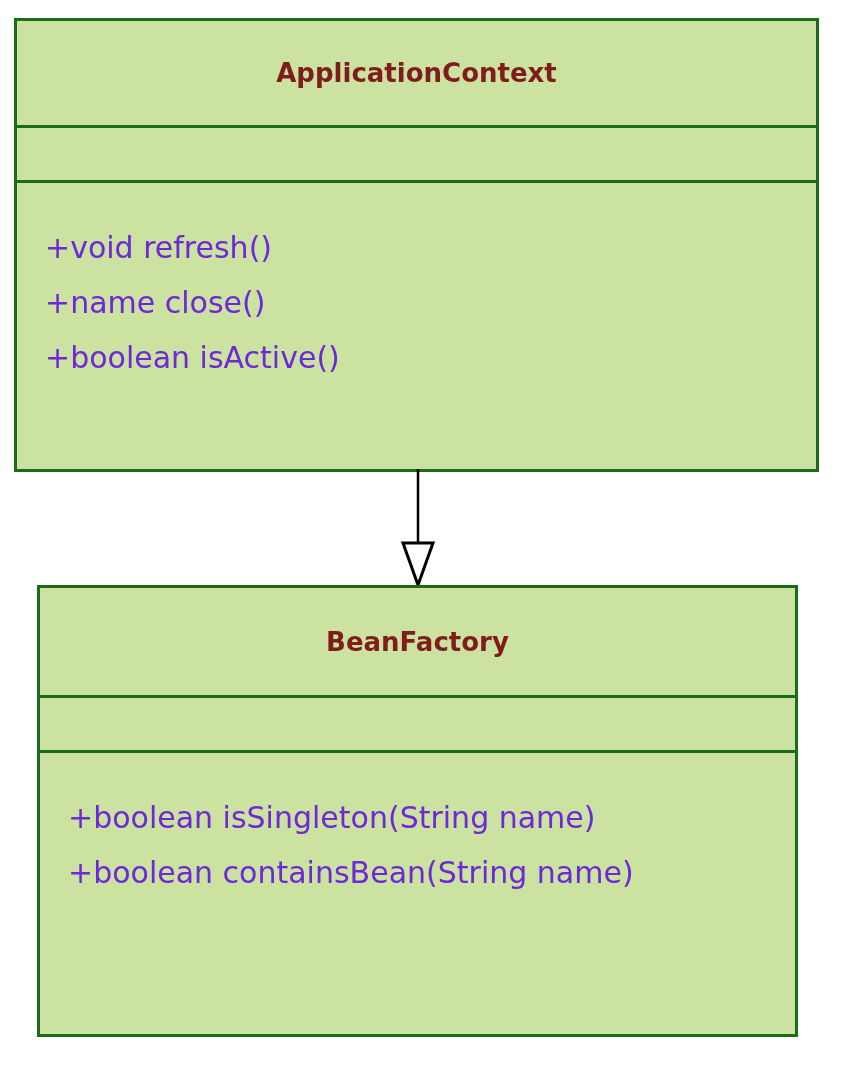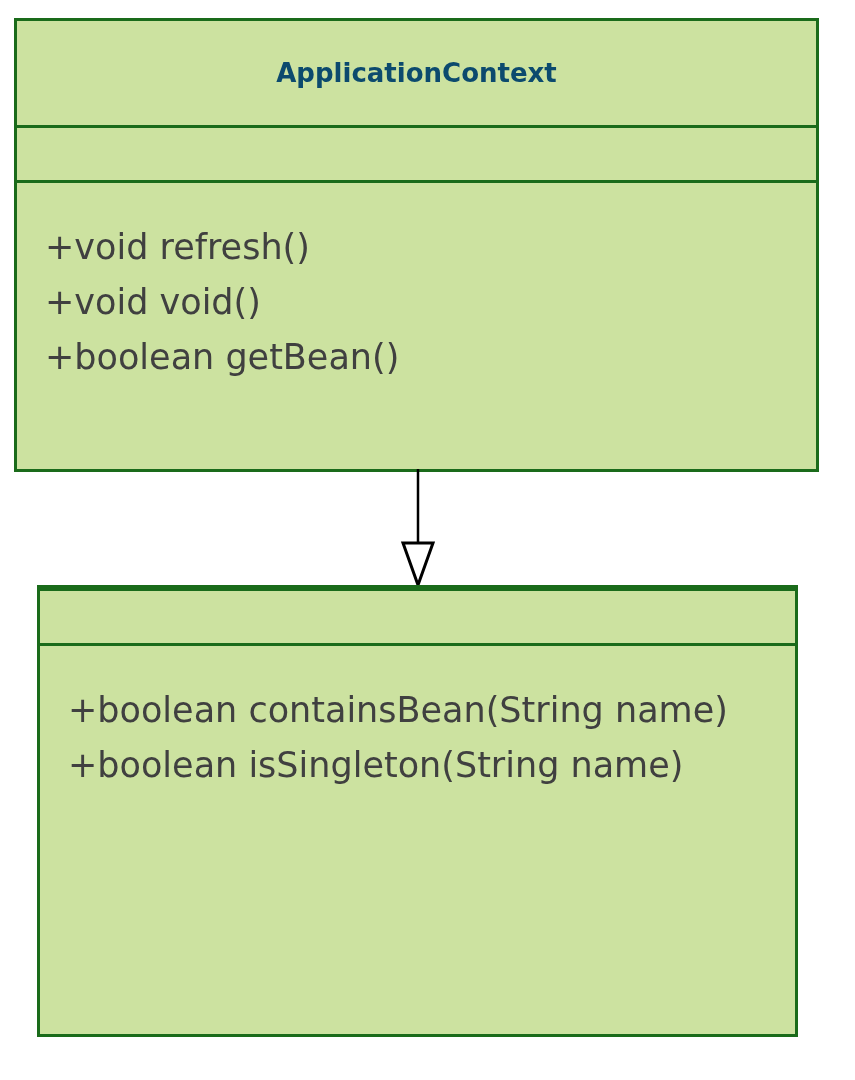--- a/index.html
+++ b/index.html
@@ -70,31 +70,31 @@
   #class-bean-factory       .uml-attributes-compartment { height: 55px; }
 
   .uml-operations-compartment {
     border-top: 3px solid #1a6b1a;
     flex: 1 1 auto;
     padding-left: 28px;
     padding-top: 37px;
   }
 
   .uml-class-name {
-    color: #0c4a6e;
+    color: #7f1d1d;
     font-size: 26px;
     font-weight: bold;
     font-family: "DejaVu Sans", sans-serif;
     letter-spacing: 0px;
     white-space: nowrap;
   }
 
   .uml-operation {
-    color: #404040;
-    font-size: 35px;
+    color: #6d28d9;
+    font-size: 30px;
     font-weight: normal;
     line-height: 55px;
     font-family: "DejaVu Sans", sans-serif;
     white-space: nowrap;
   }
 
   
   #generalization-connector {
     position: absolute;
     left: 396px;
@@ -112,34 +112,37 @@
   <div class="uml-class" id="class-application-context">
 
     <div class="uml-compartment uml-title-compartment">
       <span class="uml-class-name">ApplicationContext</span>
     </div>
 
     <div class="uml-compartment uml-attributes-compartment"></div>
 
     <div class="uml-compartment uml-operations-compartment">
       <div class="uml-operation">+void refresh()</div>
-      <div class="uml-operation">+void void()</div>
-      <div class="uml-operation">+boolean getBean()</div>
+      <div class="uml-operation">+name close()</div>
+      <div class="uml-operation">+boolean isActive()</div>
     </div>
   </div>
 
   <svg id="generalization-connector" viewBox="0 0 48 120" width="48" height="120">
     <line x1="22" y1="0" x2="22" y2="75" stroke="#000000" stroke-width="2.5"></line>
     <polygon points="7,74 37,74 22,116" fill="#ffffff" stroke="#000000" stroke-width="3" stroke-linejoin="miter"></polygon>
   </svg>
 
   <div class="uml-class" id="class-bean-factory">
 
+    <div class="uml-compartment uml-title-compartment">
+      <span class="uml-class-name">BeanFactory</span>
+    </div>
 
     <div class="uml-compartment uml-attributes-compartment"></div>
 
     <div class="uml-compartment uml-operations-compartment">
+      <div class="uml-operation">+boolean isSingleton(String name)</div>
       <div class="uml-operation">+boolean containsBean(String name)</div>
-      <div class="uml-operation">+boolean isSingleton(String name)</div>
     </div>
   </div>
 
 </div>
 
 </body></html>

